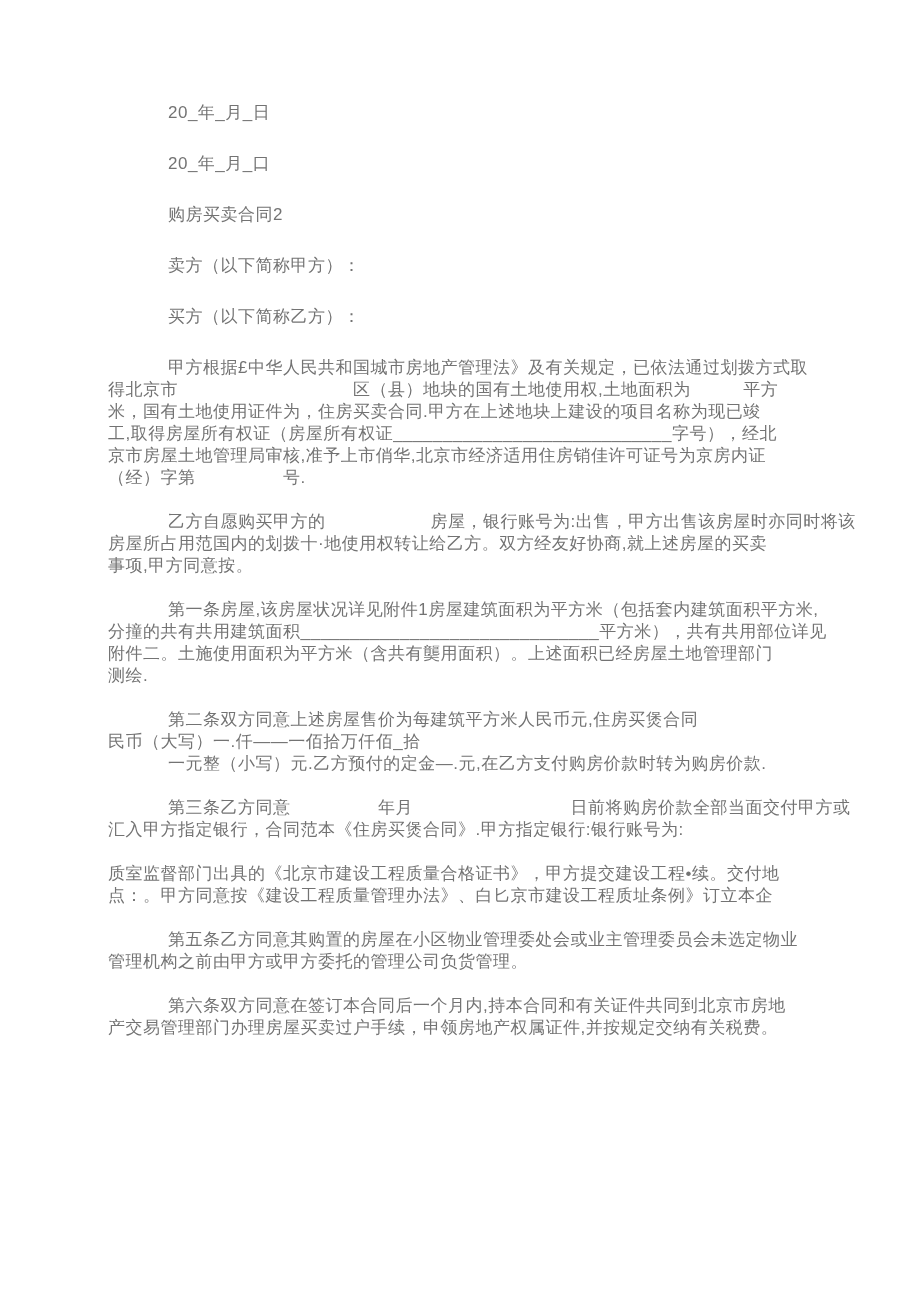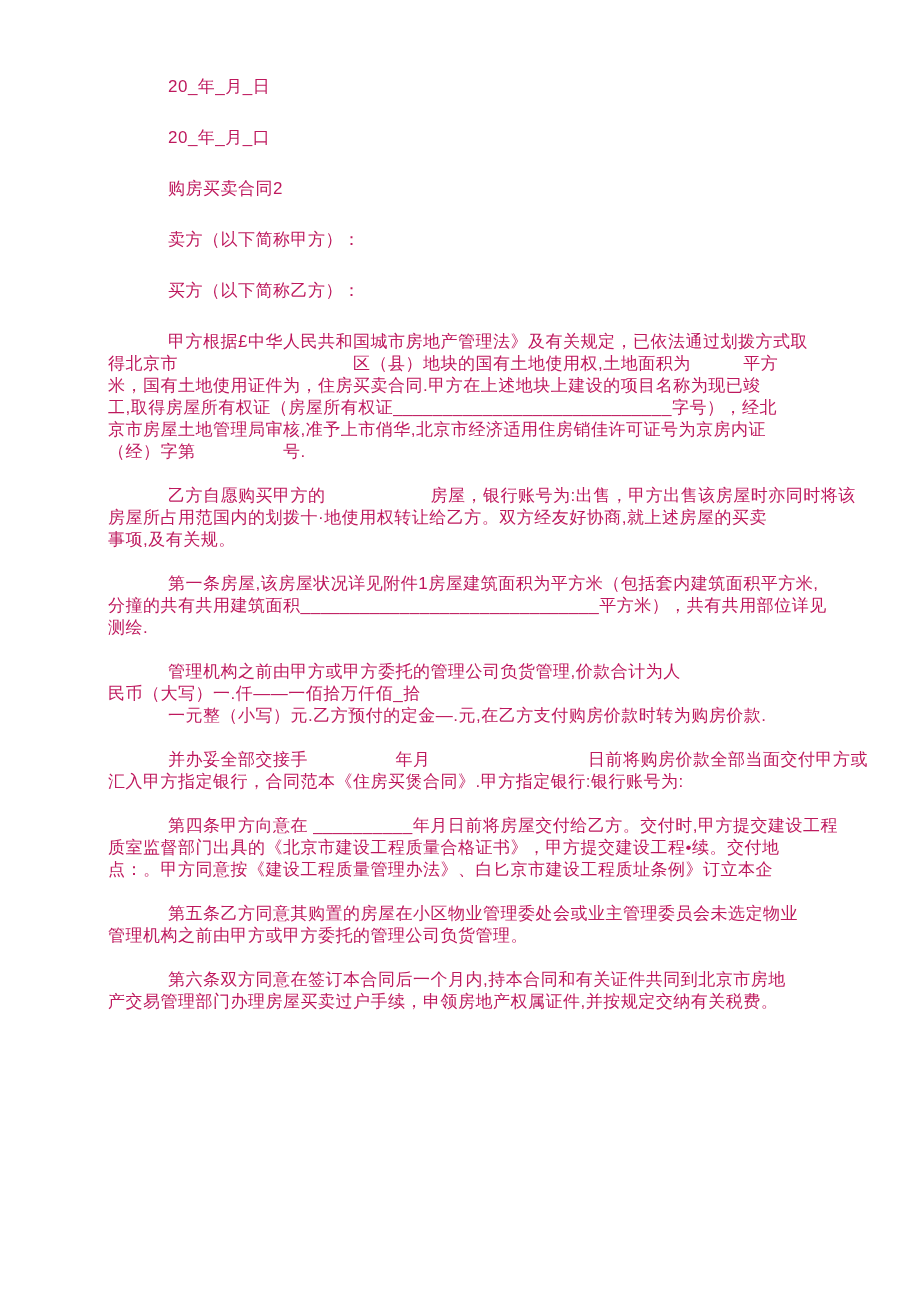--- a/index.html
+++ b/index.html
@@ -8,23 +8,23 @@
     background: #ffffff;
     width: 920px;
     height: 1301px;
     overflow: hidden;
   }
   .page {
     box-sizing: border-box;
     width: 920px;
     height: 1301px;
     background: #ffffff;
-    padding: 76px 100px 0 108px;
+    padding: 102px 100px 0 108px;
     font-family: "Liberation Sans", "DejaVu Sans", sans-serif;
-    color: #be185d;
+    color: #737373;
   }
   .para { margin: 0 0 22px 0; }
   .para.header { margin-bottom: 29px; }
   .line {
     font-size: 17px;
     line-height: 22px;
     white-space: pre;
     letter-spacing: 0.5px;
   }
   .line.indent { padding-left: 60px; }
@@ -53,38 +53,38 @@
         <div class="line indent">甲方根据£中华人民共和国城市房地产管理法》及有关规定，已依法通过划拨方式取</div>
         <div class="line">得北京市　　　　　　　　　　区（县）地块的国有土地使用权,土地面积为　　　平方</div>
         <div class="line">米，国有土地使用证件为，住房买卖合同.甲方在上述地块上建设的项目名称为现已竣</div>
         <div class="line">工,取得房屋所有权证（房屋所有权证____________________________字号），经北</div>
         <div class="line">京市房屋土地管理局审核,准予上市俏华,北京市经济适用住房销佳许可证号为京房内证</div>
         <div class="line">（经）字第　　　　　号.</div>
       </div>
       <div class="para body">
         <div class="line indent">乙方自愿购买甲方的　　　　　　房屋，银行账号为:出售，甲方出售该房屋时亦同时将该</div>
         <div class="line">房屋所占用范国内的划拨十·地使用权转让给乙方。双方经友好协商,就上述房屋的买卖</div>
-        <div class="line">事项,及有关规。</div>
+        <div class="line">事项,甲方同意按。</div>
       </div>
       <div class="para body">
         <div class="line indent">第一条房屋,该房屋状况详见附件1房屋建筑面积为平方米（包括套内建筑面积平方米,</div>
         <div class="line">分撞的共有共用建筑面积______________________________平方米），共有共用部位详见</div>
+        <div class="line">附件二。土施使用面积为平方米（含共有龑用面积）。上述面积已经房屋土地管理部门</div>
         <div class="line">测绘.</div>
       </div>
       <div class="para body">
-        <div class="line indent">管理机构之前由甲方或甲方委托的管理公司负货管理,价款合计为人</div>
+        <div class="line indent">第二条双方同意上述房屋售价为每建筑平方米人民币元,住房买煲合同</div>
         <div class="line">民币（大写）一.仟——一佰拾万仟佰_拾</div>
         <div class="line indent">一元整（小写）元.乙方预付的定金—.元,在乙方支付购房价款时转为购房价款.</div>
       </div>
       <div class="para body">
-        <div class="line indent">并办妥全部交接手　　　　　年月　　　　　　　　　日前将购房价款全部当面交付甲方或</div>
+        <div class="line indent">第三条乙方同意　　　　　年月　　　　　　　　　日前将购房价款全部当面交付甲方或</div>
         <div class="line">汇入甲方指定银行，合同范本《住房买煲合同》.甲方指定银行:银行账号为:</div>
       </div>
       <div class="para body">
-        <div class="line indent">第四条甲方向意在 __________年月日前将房屋交付给乙方。交付时,甲方提交建设工程</div>
         <div class="line">质室监督部门出具的《北京市建设工程质量合格证书》，甲方提交建设工程•续。交付地</div>
         <div class="line">点：。甲方同意按《建设工程质量管理办法》、白匕京市建设工程质址条例》订立本企</div>
       </div>
       <div class="para body">
         <div class="line indent">第五条乙方同意其购置的房屋在小区物业管理委处会或业主管理委员会未选定物业</div>
         <div class="line">管理机构之前由甲方或甲方委托的管理公司负货管理。</div>
       </div>
       <div class="para body">
         <div class="line indent">第六条双方同意在签订本合同后一个月内,持本合同和有关证件共同到北京市房地</div>
         <div class="line">产交易管理部门办理房屋买卖过户手续，申领房地产权属证件,并按规定交纳有关税费。</div>

